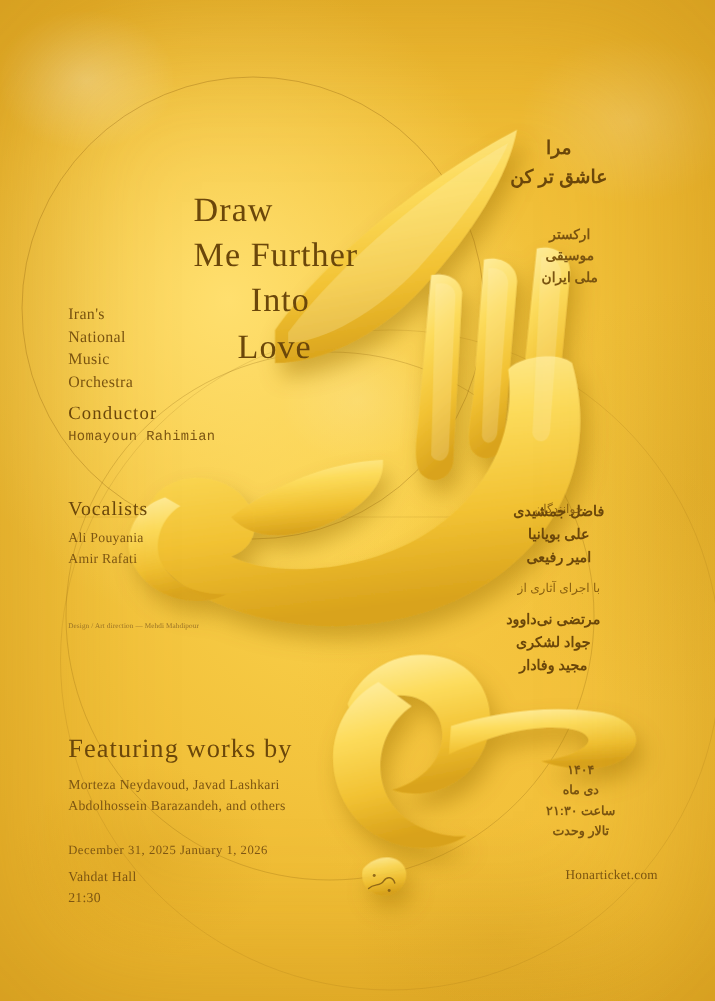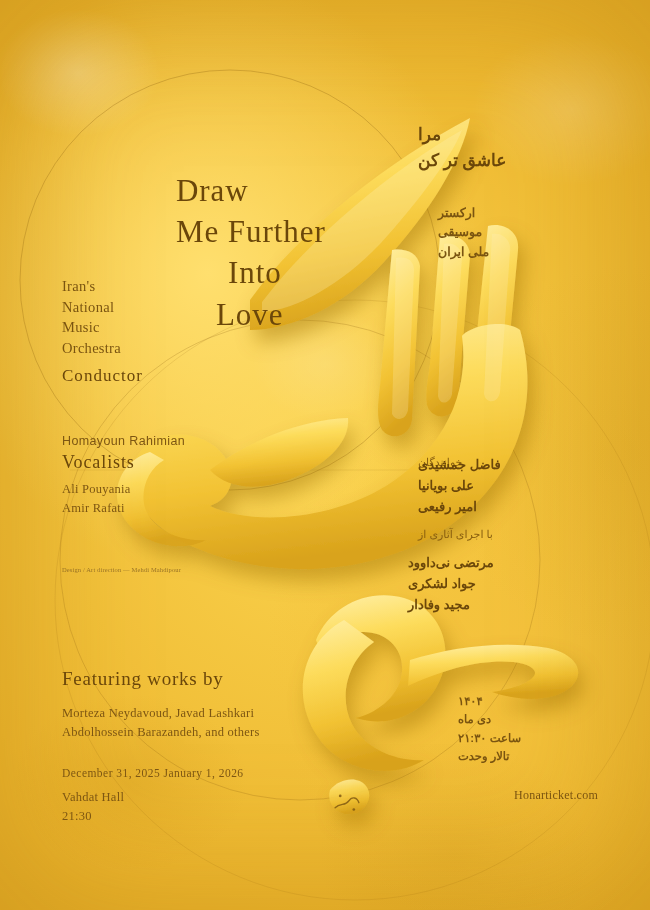--- a/index.html
+++ b/index.html
@@ -50,21 +50,21 @@
     pointer-events: none;
   }
 
   
   .tx {
     position: absolute;
     color: #6d4a0a;
     letter-spacing: 0.02em;
   }
   .ltr { text-align: left; }
-  .rtl { text-align: left; direction: rtl; }
+  .rtl { text-align: center; direction: rtl; }
 
   #title-en {
     left: 176px;
     top: 170px;
     width: 230px;
     font-family: "Liberation Serif", serif;
     font-size: 31px;
     line-height: 1.33;
     color: #6b470a;
     letter-spacing: 0.03em;
@@ -86,25 +86,24 @@
     left: 62px;
     top: 366px;
     font-family: "Liberation Serif", serif;
     font-size: 17px;
     color: #6b470a;
     letter-spacing: 0.06em;
   }
   #conductor-name {
     left: 62px;
     top: 390px;
-    font-family: Liberation Sans, sans-serif;
+    font-family: Liberation Mono, monospace;
     font-size: 12.5px;
     color: #7d5612;
     letter-spacing: 0.03em;
-    margin-top: 44px;
   }
   #vocalists-label {
     left: 62px;
     top: 452px;
     font-family: "Liberation Serif", serif;
     font-size: 18px;
     color: #6b470a;
     letter-spacing: 0.05em;
   }
   #vocalists-names {
@@ -123,21 +122,21 @@
     font-family: "Liberation Serif", serif;
     font-size: 6.5px;
     line-height: 1.5;
     color: #8a6522;
     opacity: 0.85;
   }
   #works-label {
     left: 62px;
     top: 668px;
     font-family: "Liberation Serif", serif;
-    font-size: 19px;
+    font-size: 24px;
     color: #6b470a;
     letter-spacing: 0.04em;
   }
   #works-names {
     left: 62px;
     top: 704px;
     width: 260px;
     font-family: "Liberation Serif", serif;
     font-size: 12.5px;
     line-height: 1.55;

